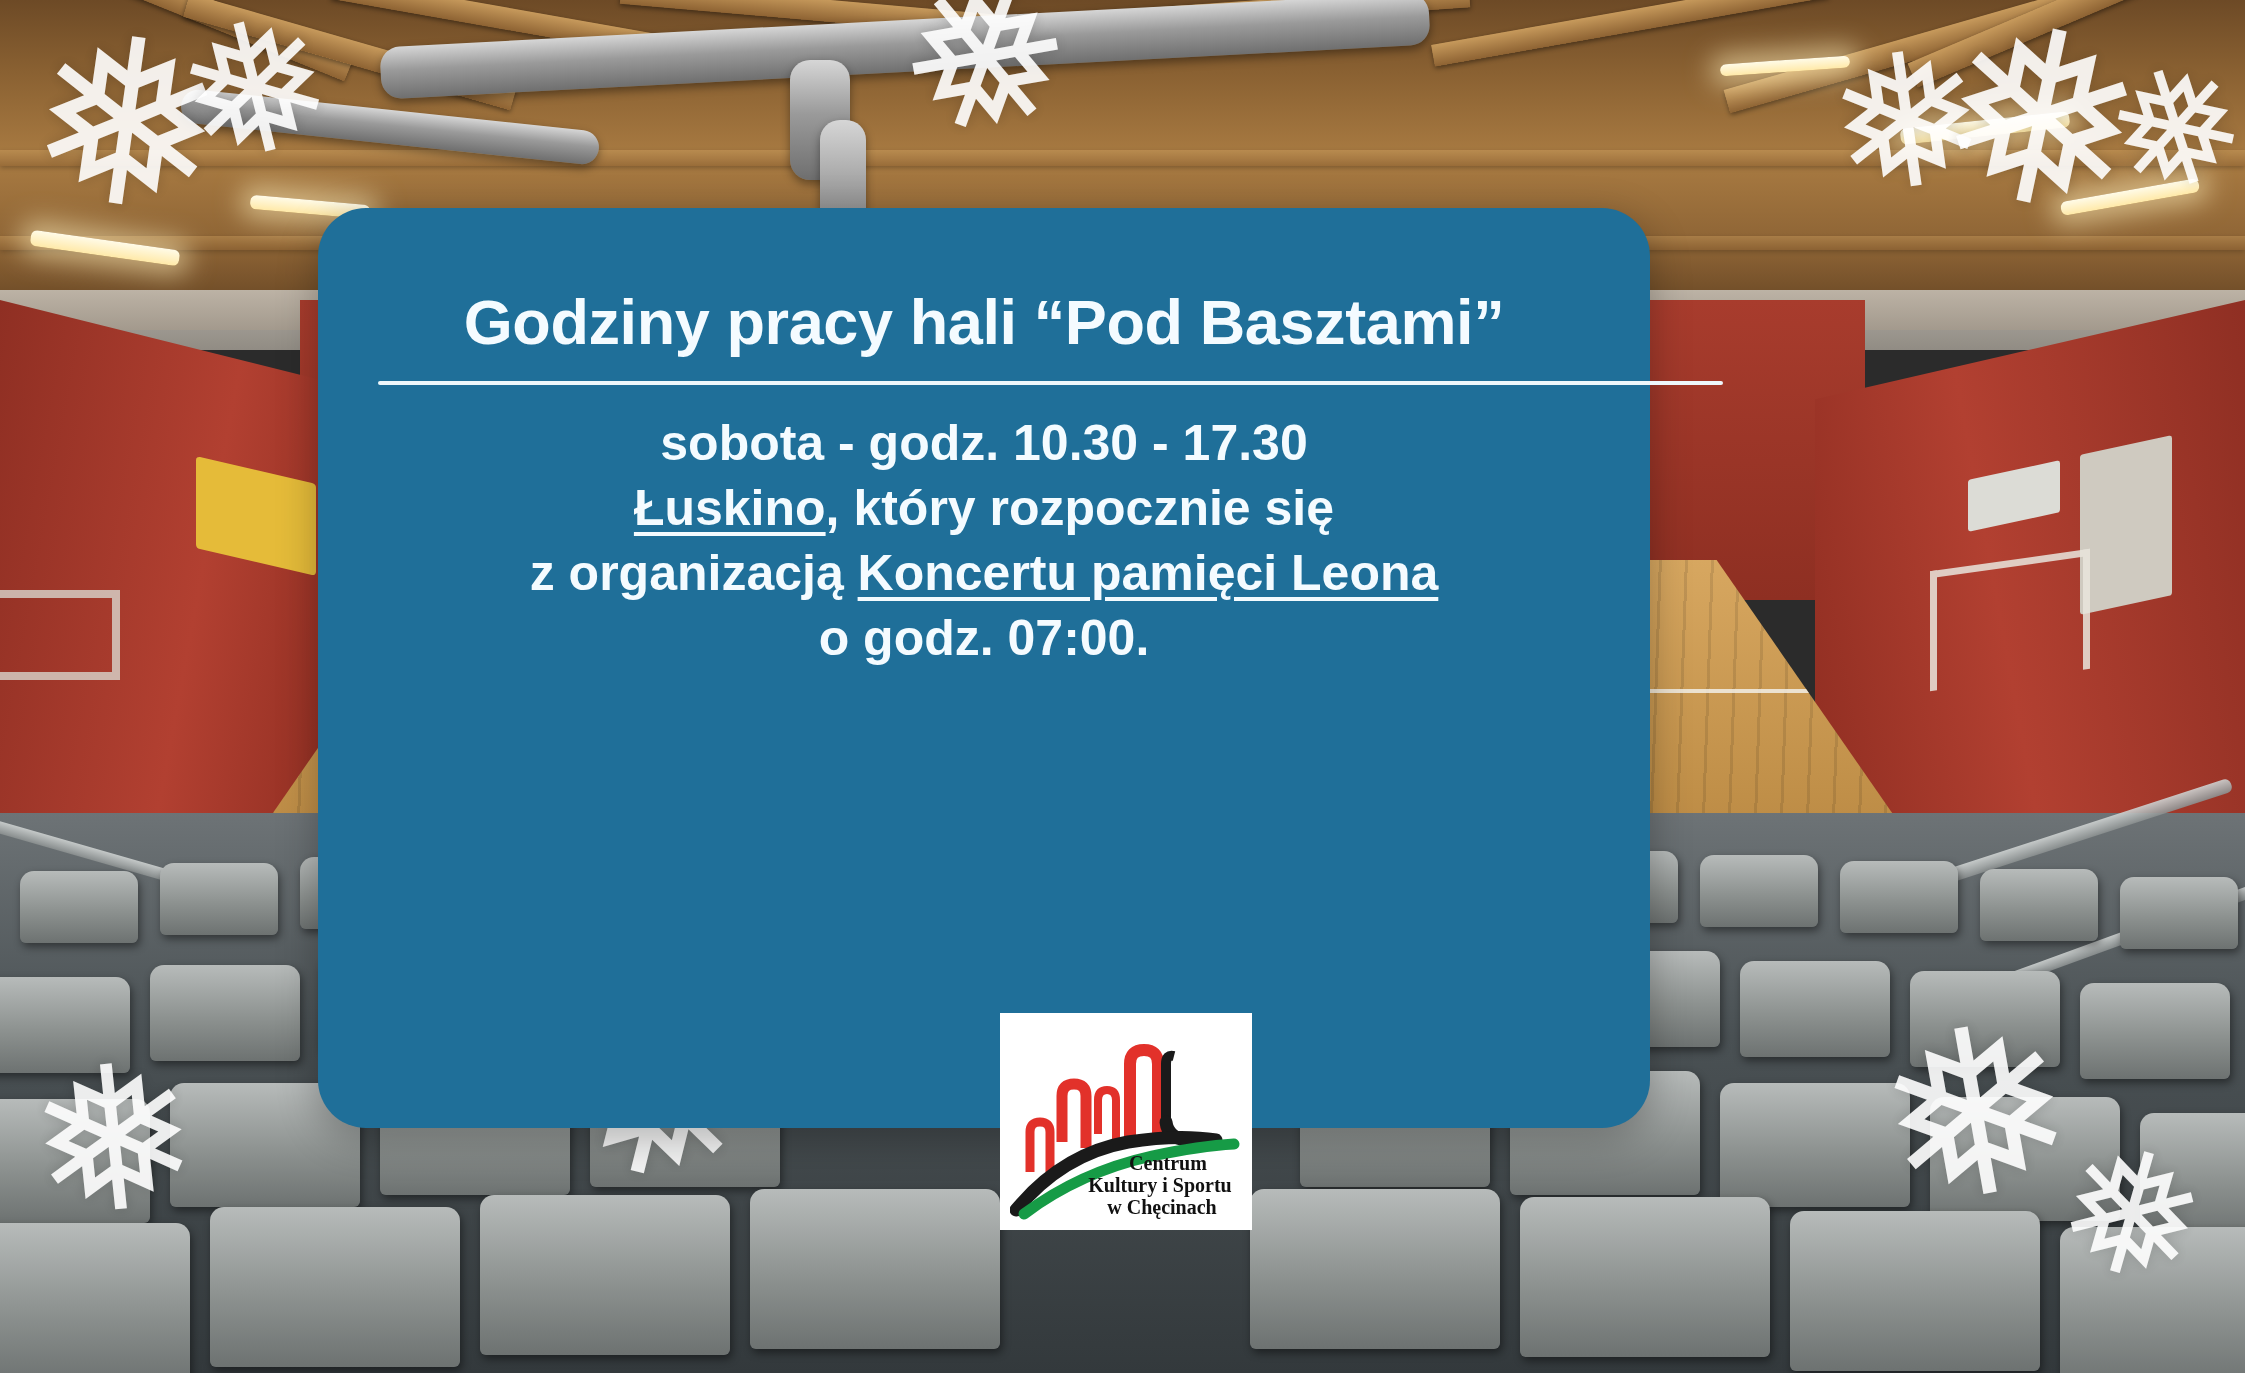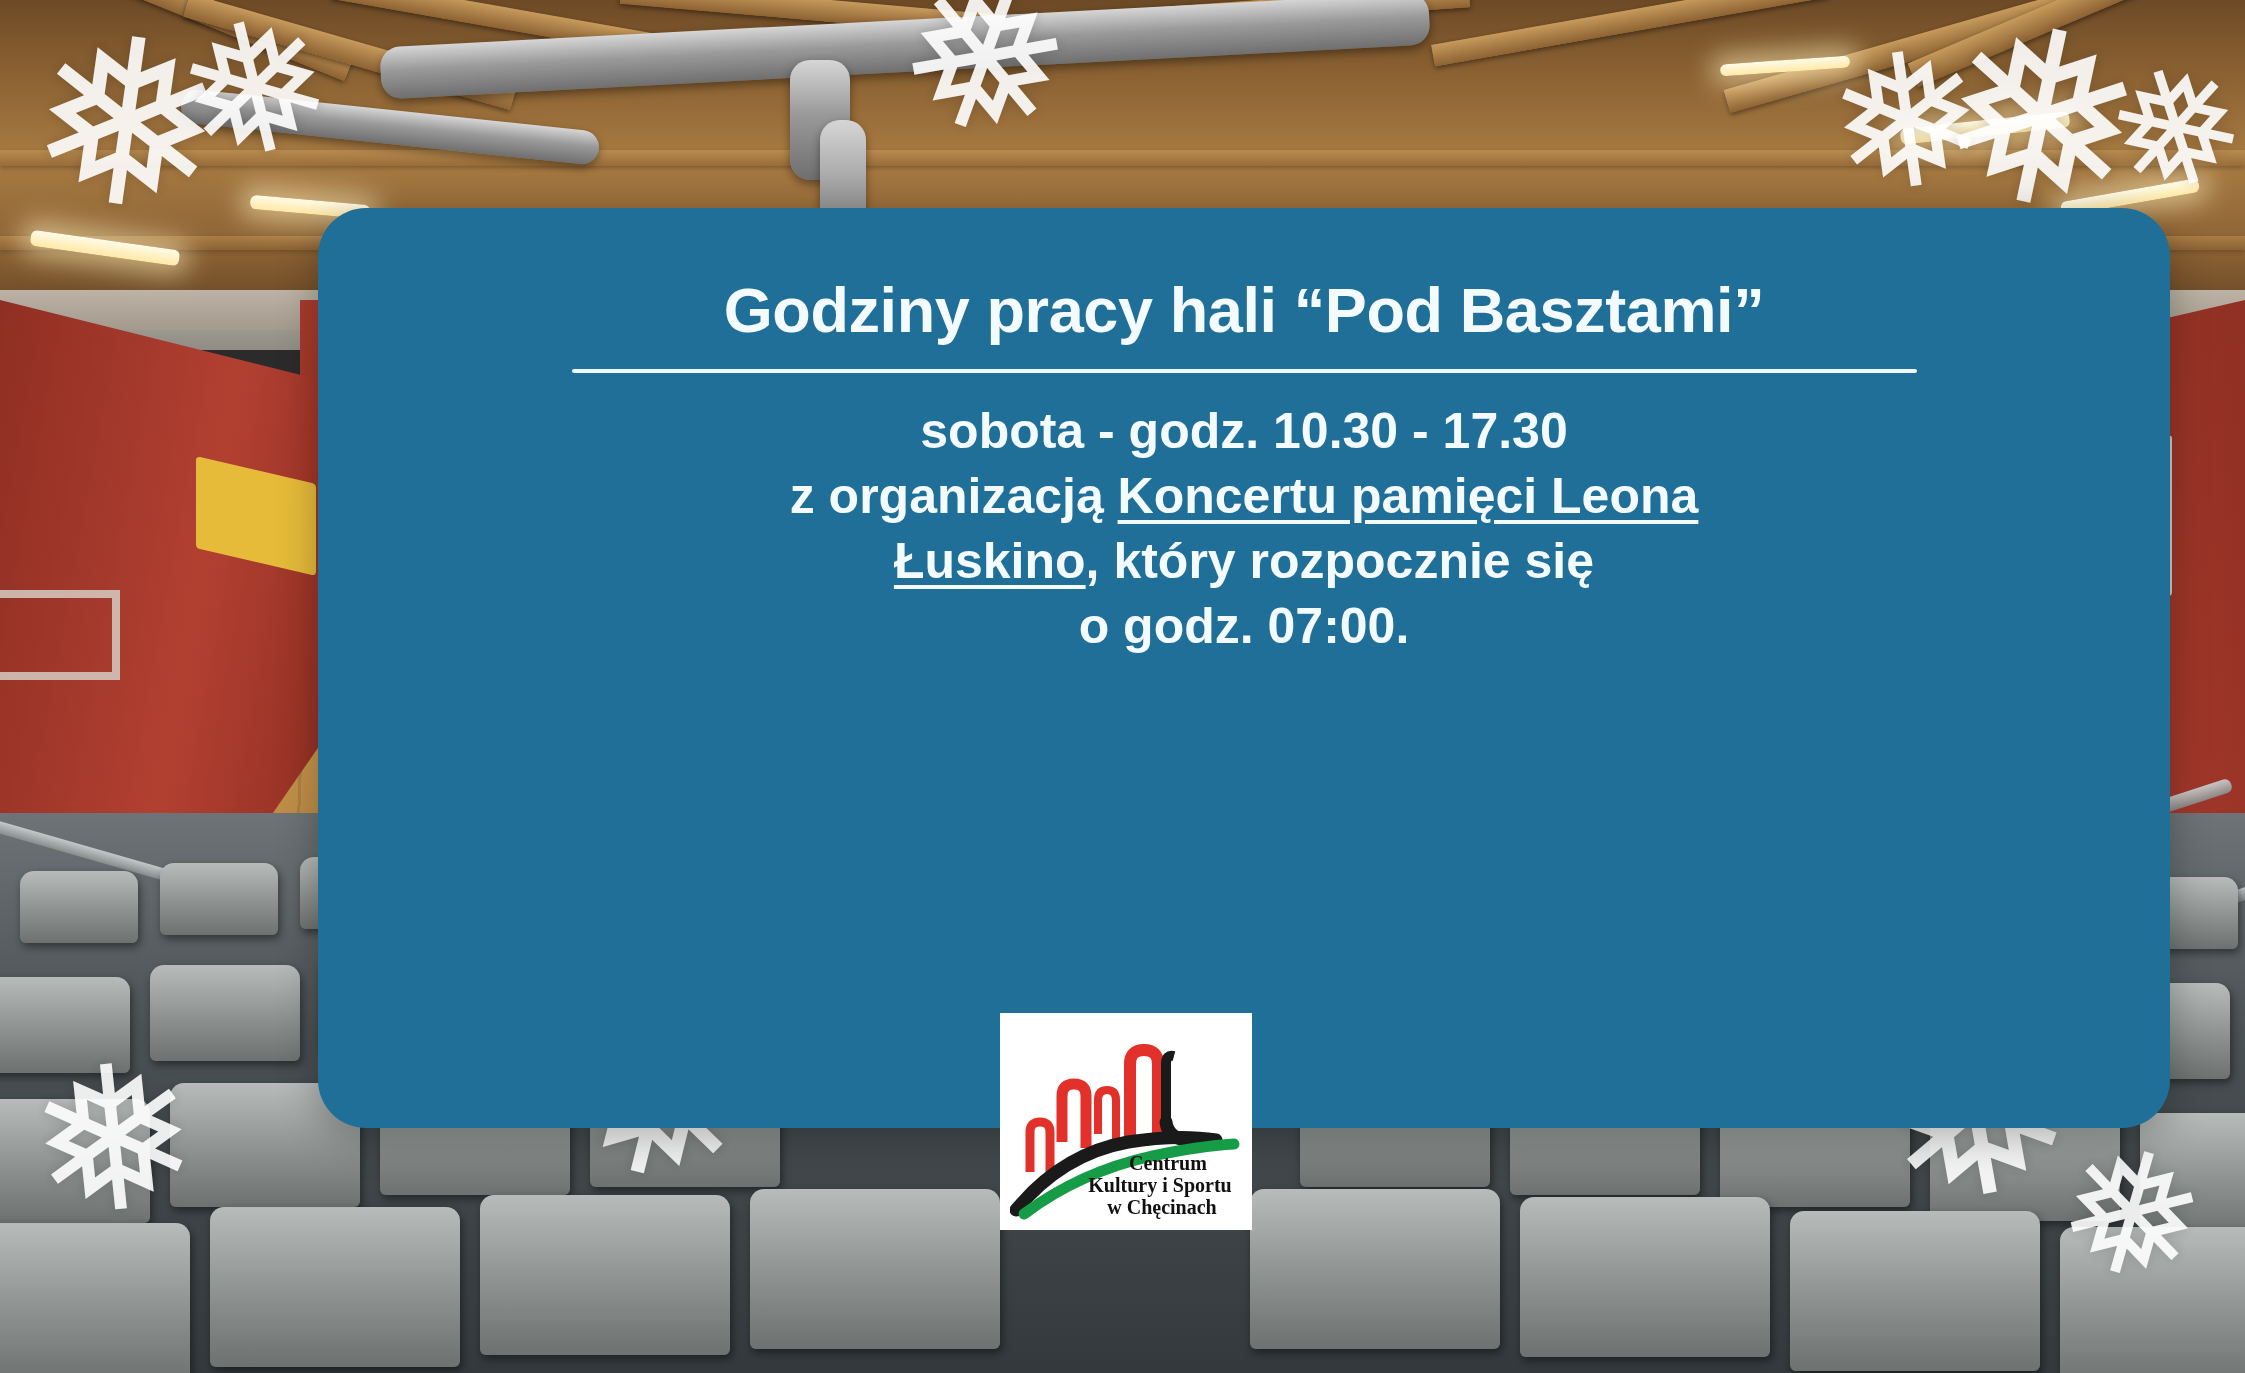--- a/index.html
+++ b/index.html
@@ -86,25 +86,25 @@
   
   .snow {
     position:absolute; color:#ffffff; opacity:.9;
     line-height:1; user-select:none; pointer-events:none;
     text-shadow:0 0 14px rgba(0,0,0,.18);
   }
 
   
   #card {
     position:absolute;
-    left:318px; top:208px; width:1852px; height:920px;
+    left:318px; top:208px; width:1332px; height:920px;
     background:#1f6f99;
     border-radius:48px;
     box-shadow:0 10px 40px rgba(0,0,0,.28);
-    padding:40px 60px 0;
+    padding:52px 60px 0;
     text-align:center;
     color:#f4fbff;
   }
   #card .title {
     font-size:63px; font-weight:bold; letter-spacing:-.4px;
     line-height:1.28; padding-top:22px;
   }
   #card .rule {
     height:4px; background:#eef7fb; margin:18px auto 26px;
     width:1345px; border-radius:2px;
@@ -230,24 +230,24 @@
 <div id="card">
   <div class="title">
     <div>Godziny pracy hali “Pod Basztami”</div>
   </div>
 
   <div class="rule"></div>
 
   <div class="body">
     <div>sobota - godz. 10.30 - 17.30</div>
     <div>
-      <span>z organizacją </span><span class="u">Koncertu pamięci Leona</span>
+      <span class="u">Łuskino</span><span>, który rozpocznie się</span>
     </div>
     <div>
-      <span class="u">Łuskino</span><span>, który rozpocznie się</span>
+      <span>z organizacją </span><span class="u">Koncertu pamięci Leona</span>
     </div>
     <div>o godz. 07:00.</div>
   </div>
 </div>
 
 <div id="logo">
   <svg viewBox="0 0 232 200" xmlns="http://www.w3.org/2000/svg">
 
     <g fill="none" stroke="#e2312a">
       <path d="M20 150 L20 110 Q20 100 30 100 Q40 100 40 110 L40 150" stroke-width="9"></path>

